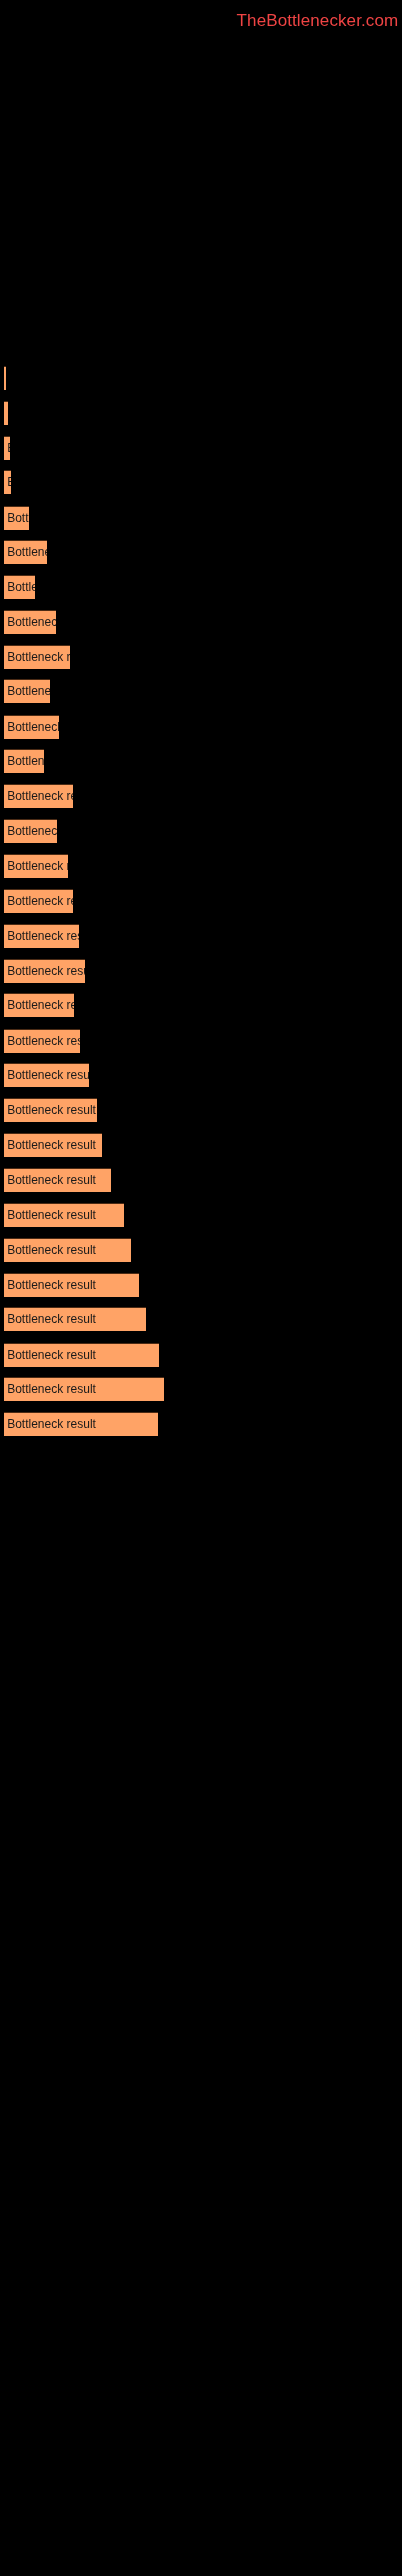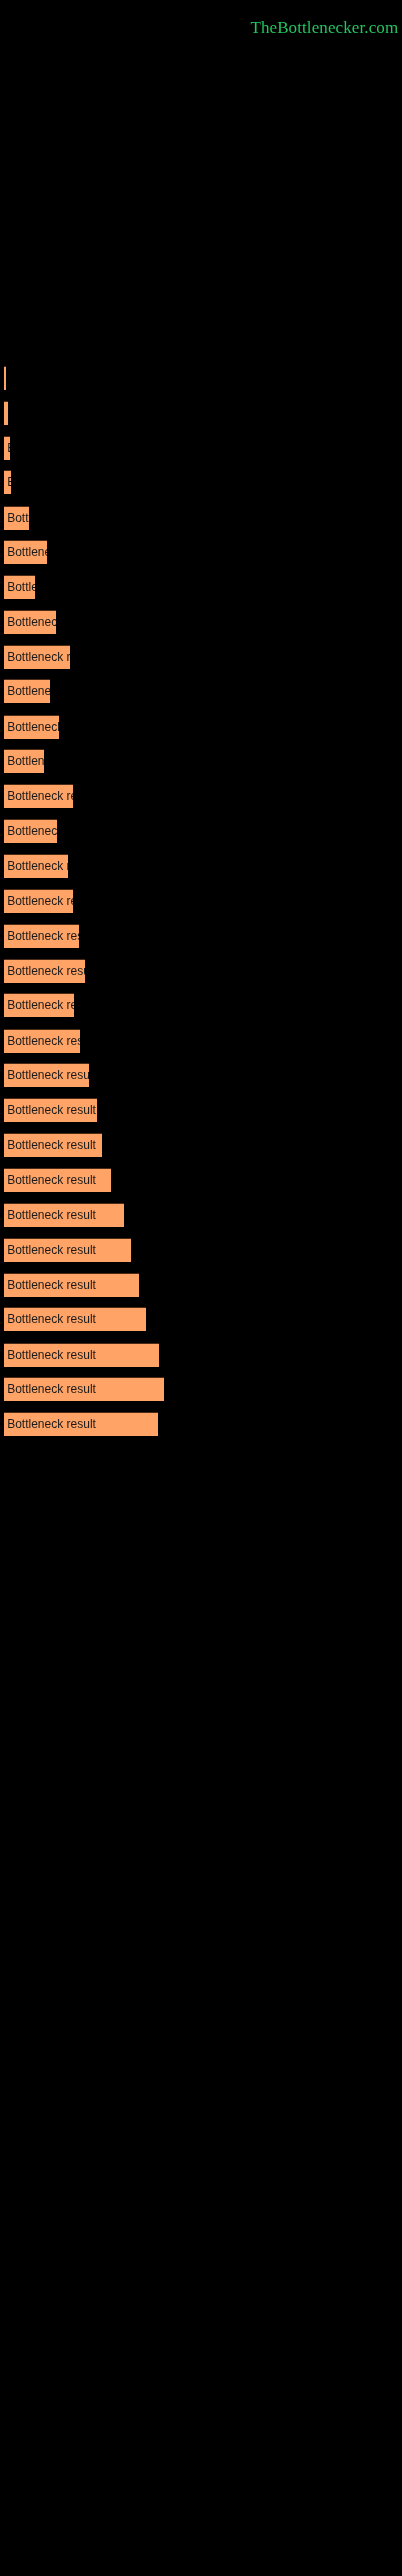--- a/index.html
+++ b/index.html
@@ -3,26 +3,26 @@
 <meta charset="utf-8">
 <style>
   html,body{margin:0;padding:0;background:#000;}
   body{
     width:403px;height:2576px;position:relative;overflow:hidden;
     font-family:"Liberation Sans", sans-serif;
     background:#000000;
   }
 
   .watermark{
-    position:absolute;right:4.8px;top:17px;
+    position:absolute;right:4.8px;top:10px;
     font-size:17px;line-height:21px;
-    color:#22c55e;
+    color:#ef4444;
     letter-spacing:0.1px;
     white-space:nowrap;
-    font-family:Liberation Serif, serif;
+    font-family:Liberation Sans, sans-serif;
   }
 
   .plot{
     position:absolute;left:0;top:0;width:403px;height:2576px;
   }
 
   .bar-row{
     position:absolute;left:0;
     height:24px;
   }

